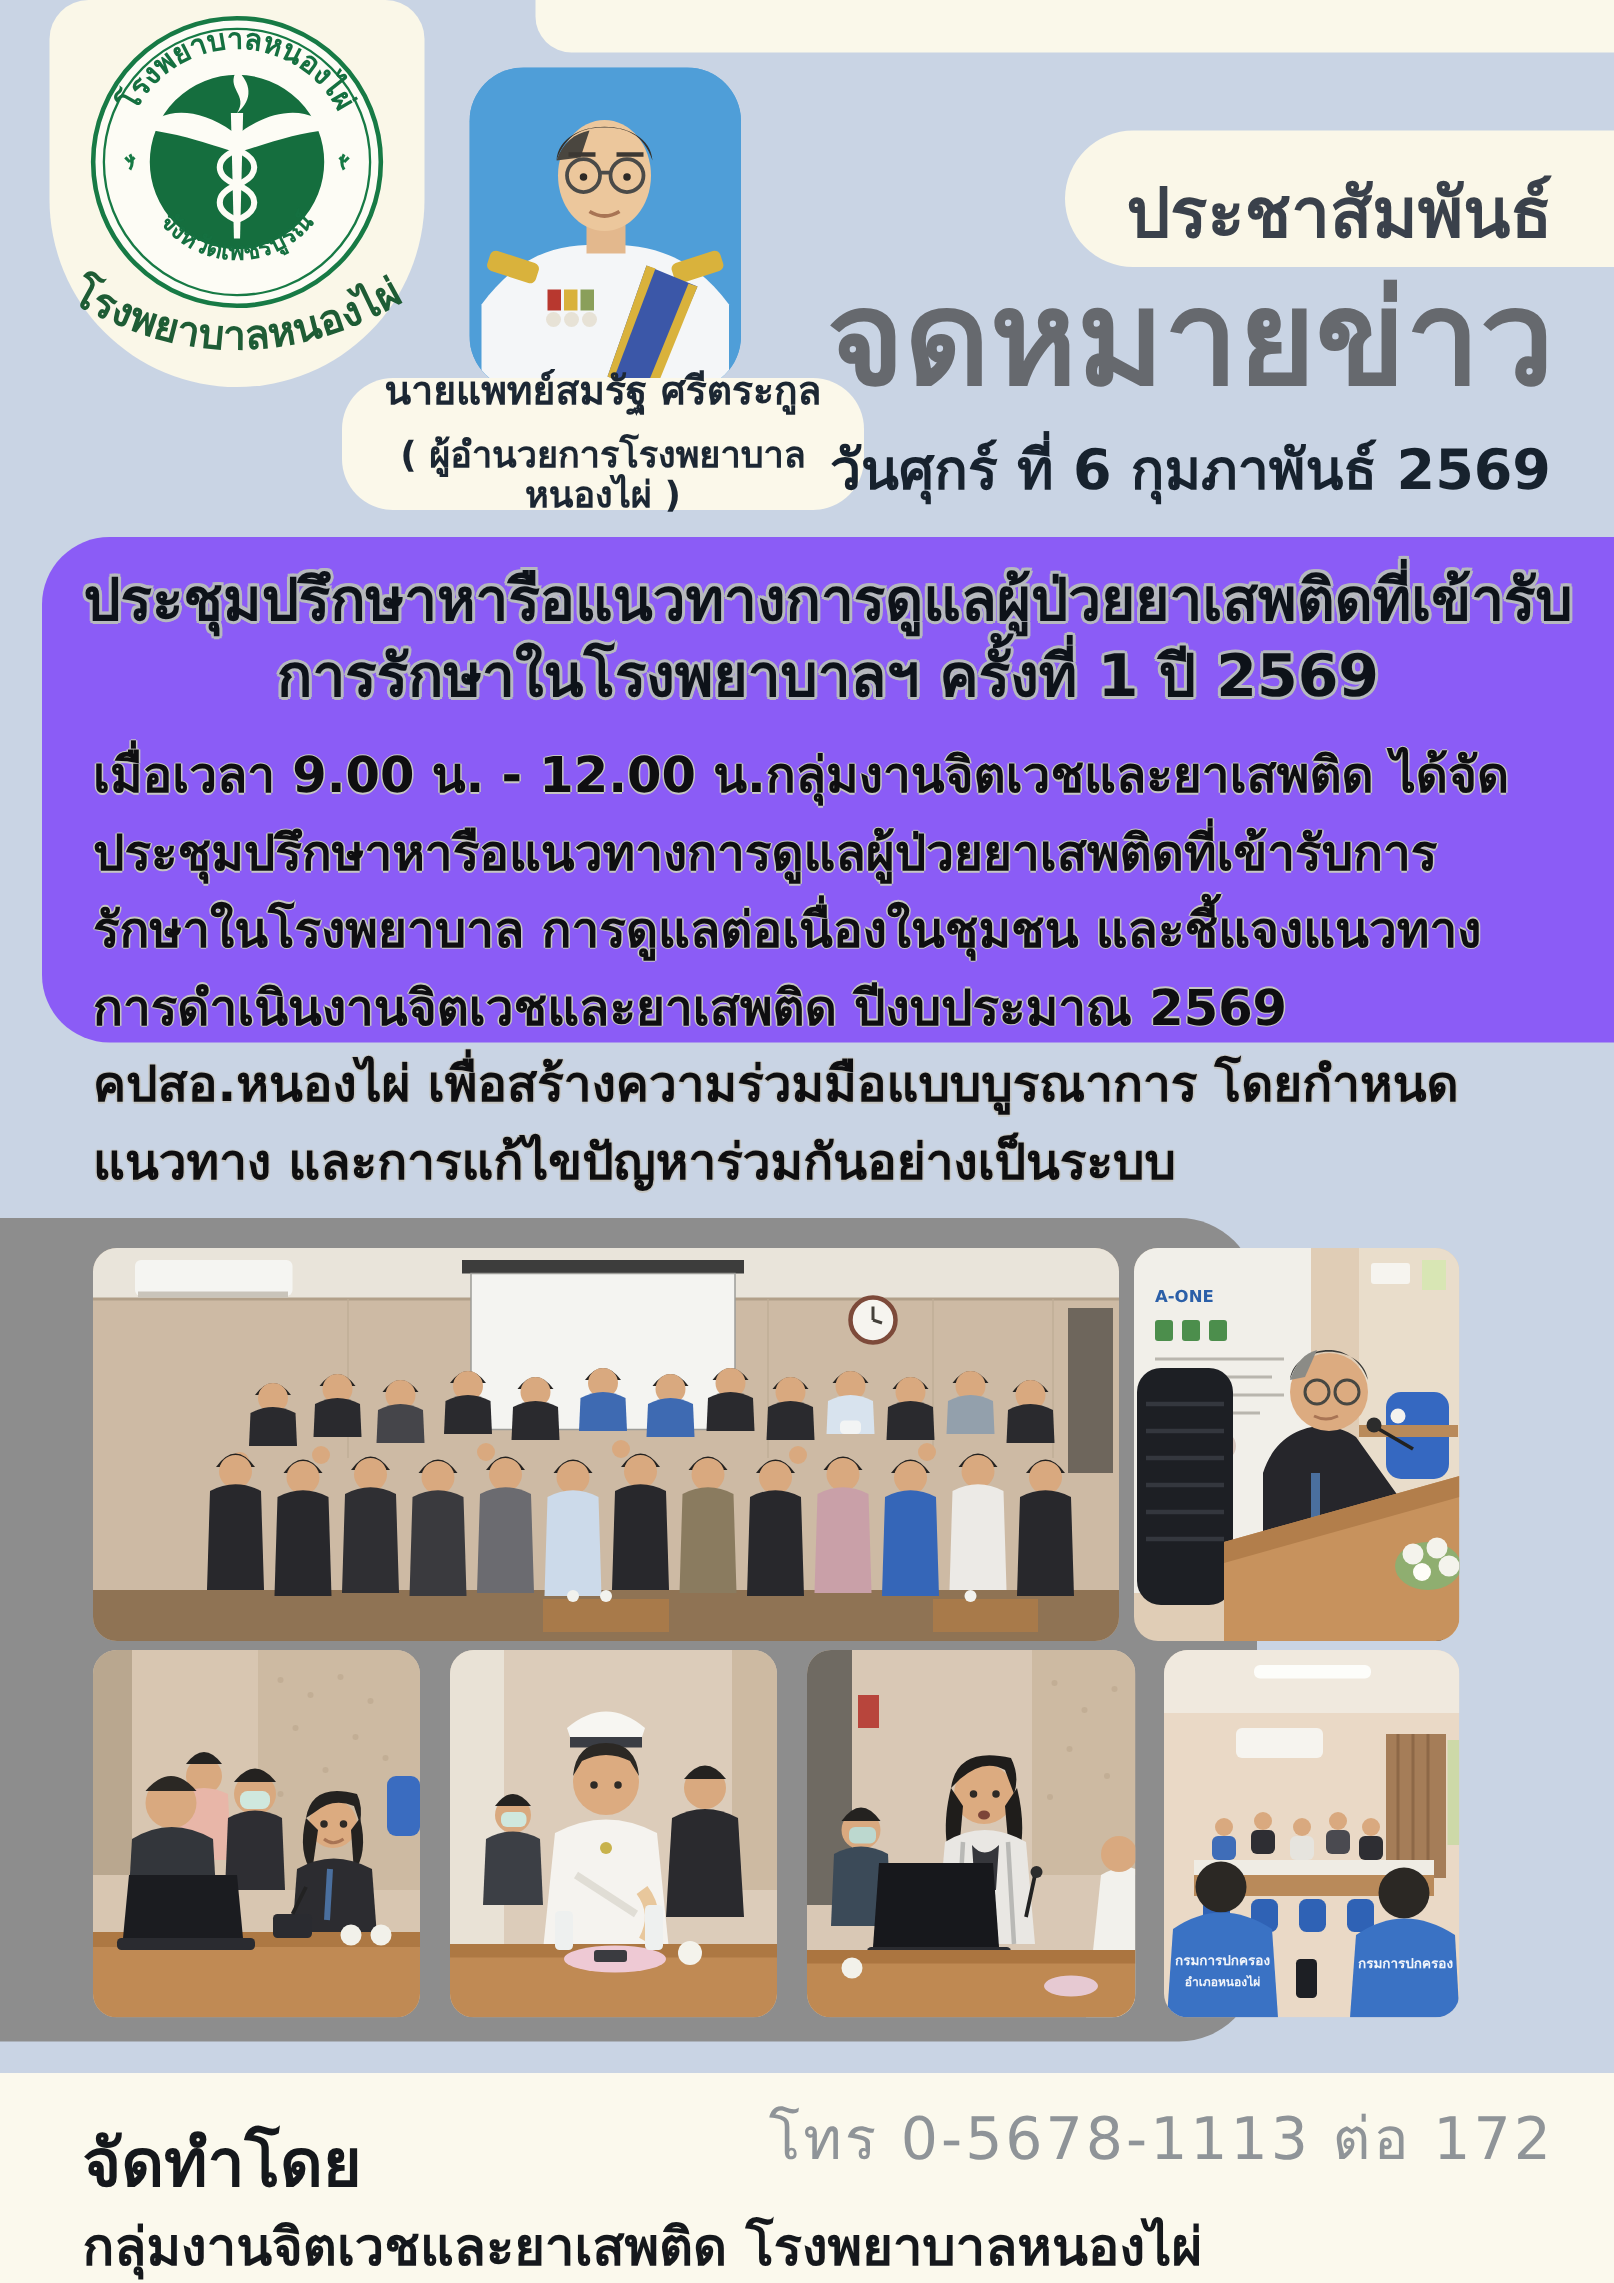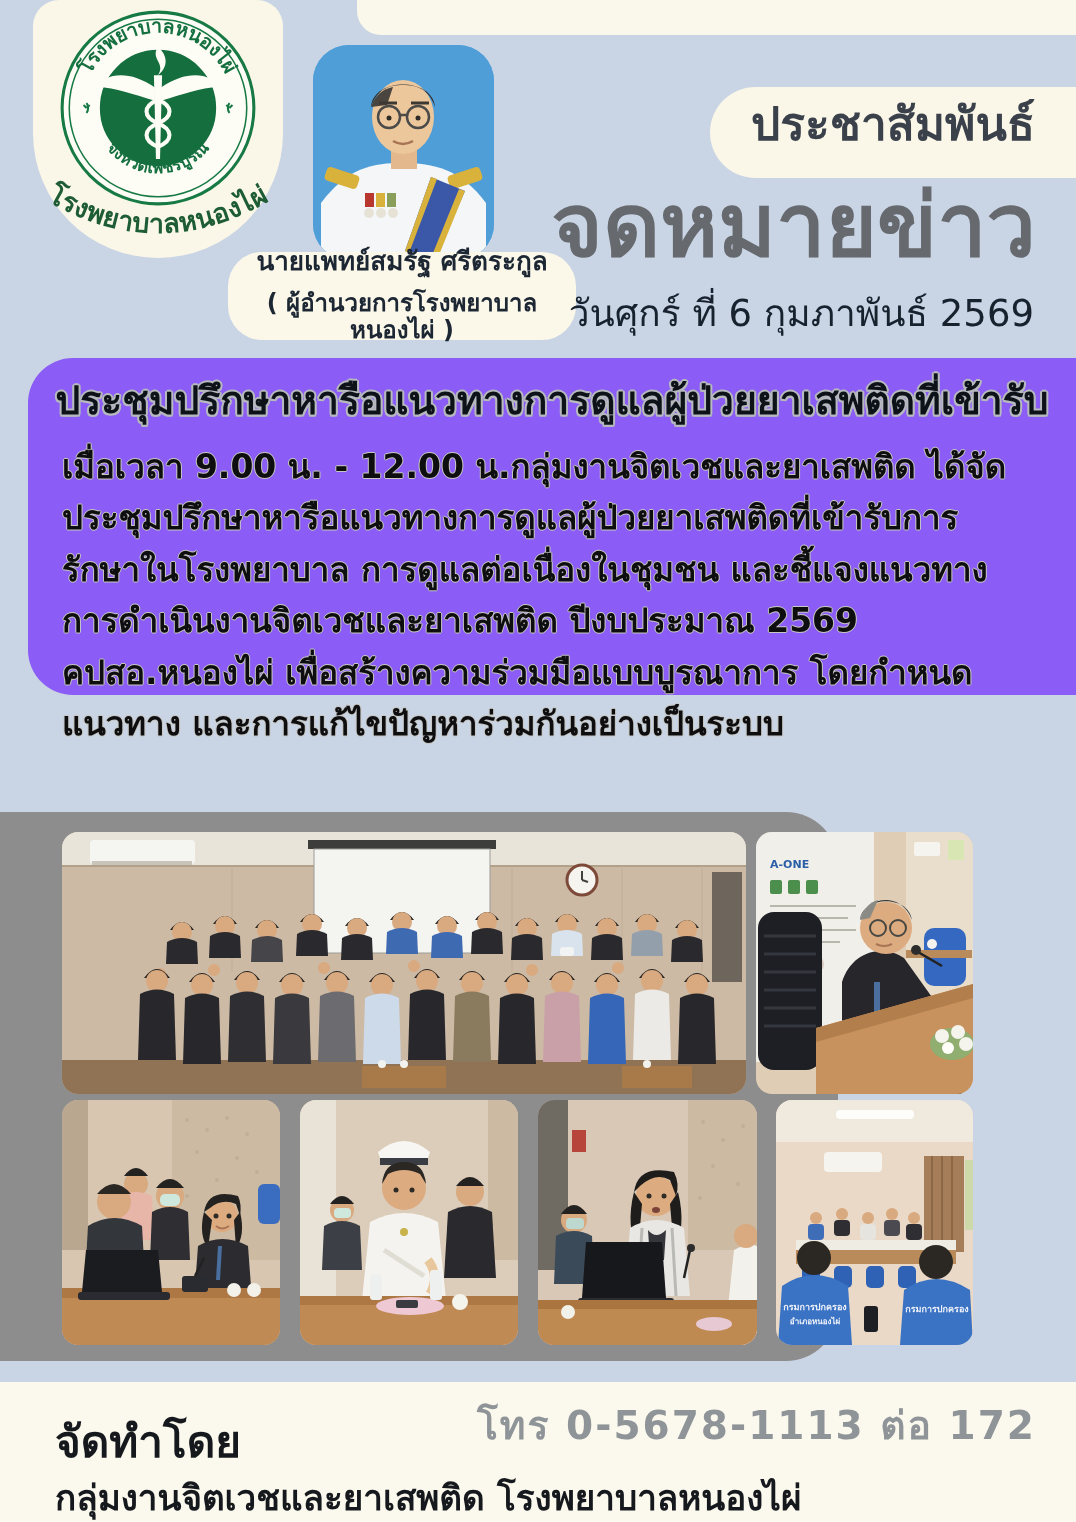--- a/index.html
+++ b/index.html
@@ -18,27 +18,27 @@
   .arch-svg text{font-weight:700;font-size:27px;fill:#1e5c35;}
   .portrait{position:absolute;left:313px;top:45px;width:181px;height:215px;
     border-radius:36px;overflow:hidden;background:#4f9ed8;}
   .portrait svg{display:block;width:100%;height:100%;}
   .caption-pill{position:absolute;left:228px;top:252px;width:348px;height:88px;
     background:#fbf8ea;border-radius:34px;display:flex;flex-direction:column;
     align-items:center;justify-content:center;text-align:center;color:#1c2733;}
   .caption-name{font-size:26px;font-weight:700;line-height:1.15;}
   .caption-title{font-size:24px;font-weight:700;line-height:1.15;margin-top:13px;}
   .pr-badge{position:absolute;left:710px;top:87px;width:366px;height:91px;
-    background:#faf7e8;border-radius:46px 0 0 46px;display:flex;align-items:flex-start;
+    background:#faf7e8;border-radius:46px 0 0 46px;display:flex;align-items:flex-end;
     justify-content:center;}
   .pr-badge span{font-size:46px;font-weight:700;color:#3a414b;}
   .masthead{position:absolute;right:40px;top:178px;width:560px;text-align:right;
     font-size:88px;font-weight:700;color:#66696e;line-height:1.1;}
   .issue-date{position:absolute;right:42px;top:283px;width:560px;text-align:right;
-    font-size:37px;font-weight:400;color:#17222e;}
+    font-size:37px;font-weight:700;color:#17222e;}
   
   .article-card{position:absolute;left:28px;top:358px;width:1048px;height:337px;
     background:#8b5cf6;border-radius:45px 0 0 45px;}
   .article-title{margin:18px 26px 0 26px;text-align:center;
     font-size:39px;font-weight:700;color:#0d1219;line-height:1.3;
     text-shadow:2px 0 0 #b6b9be,-2px 0 0 #b6b9be,0 2px 0 #b6b9be,0 -2px 0 #b6b9be,
       1.5px 1.5px 0 #b6b9be,-1.5px -1.5px 0 #b6b9be,1.5px -1.5px 0 #b6b9be,-1.5px 1.5px 0 #b6b9be;}
   .article-body{margin:14px 40px 0 34px;font-size:33px;font-weight:600;color:#0e0e10;
     line-height:1.56;text-align:left;
     text-shadow:1px 0 0 #c6c6c2,-1px 0 0 #c6c6c2,0 1px 0 #c6c6c2,0 -1px 0 #c6c6c2;}
@@ -48,21 +48,21 @@
   .ph{position:absolute;border-radius:16px;overflow:hidden;}
   .ph svg{display:block;width:100%;height:100%;}
   .ph-group{left:62px;top:20px;width:684px;height:262px;}
   .ph-director{left:756px;top:20px;width:217px;height:262px;}
   .ph-b1{left:62px;top:288px;width:218px;height:245px;}
   .ph-b2{left:300px;top:288px;width:218px;height:245px;}
   .ph-b3{left:538px;top:288px;width:219px;height:245px;}
   .ph-b4{left:776px;top:288px;width:197px;height:245px;}
   
   .footer{position:absolute;left:0;top:1382px;width:1076px;height:140px;background:#fbf9ed;}
-  .footer-phone{position:absolute;right:40px;top:12px;font-size:39px;font-weight:700;
+  .footer-phone{position:absolute;right:40px;top:12px;font-size:39px;font-weight:400;
     color:#8f9498;letter-spacing:2px;}
   .footer-by{position:absolute;left:55px;top:24px;font-size:44px;font-weight:700;color:#15181c;}
   .footer-org{position:absolute;left:55px;top:88px;font-size:35px;font-weight:700;color:#15181c;}
 </style>
 </head>
 <body>
 
 <div class="page">
 
   <div class="top-strip"></div>
@@ -152,20 +152,21 @@
   <div class="pr-badge">
     <span>ประชาสัมพันธ์</span>
   </div>
 
   <div class="masthead">จดหมายข่าว</div>
   <div class="issue-date">วันศุกร์ ที่ 6 กุมภาพันธ์ 2569</div>
 
   <div class="article-card">
     <div class="article-title">
       <span>ประชุมปรึกษาหารือแนวทางการดูแลผู้ป่วยยาเสพติดที่เข้ารับ</span><br>
+      <span>การรักษาในโรงพยาบาลฯ ครั้งที่ 1 ปี 2569</span>
     </div>
     <div class="article-body">เมื่อเวลา 9.00 น. - 12.00 น.กลุ่มงานจิตเวชและยาเสพติด ได้จัดประชุมปรึกษาหารือแนวทางการดูแลผู้ป่วยยาเสพติดที่เข้ารับการรักษาในโรงพยาบาล การดูแลต่อเนื่องในชุมชน และชี้แจงแนวทางการดำเนินงานจิตเวชและยาเสพติด ปีงบประมาณ 2569 คปสอ.หนองไผ่ เพื่อสร้างความร่วมมือแบบบูรณาการ โดยกำหนดแนวทาง และการแก้ไขปัญหาร่วมกันอย่างเป็นระบบ</div>
   </div>
 
   <div class="photo-panel">
 
     <div class="ph ph-group">
       <svg viewBox="0 0 684 262" preserveAspectRatio="none">
         <defs>
           <symbol id="bust" overflow="visible">

